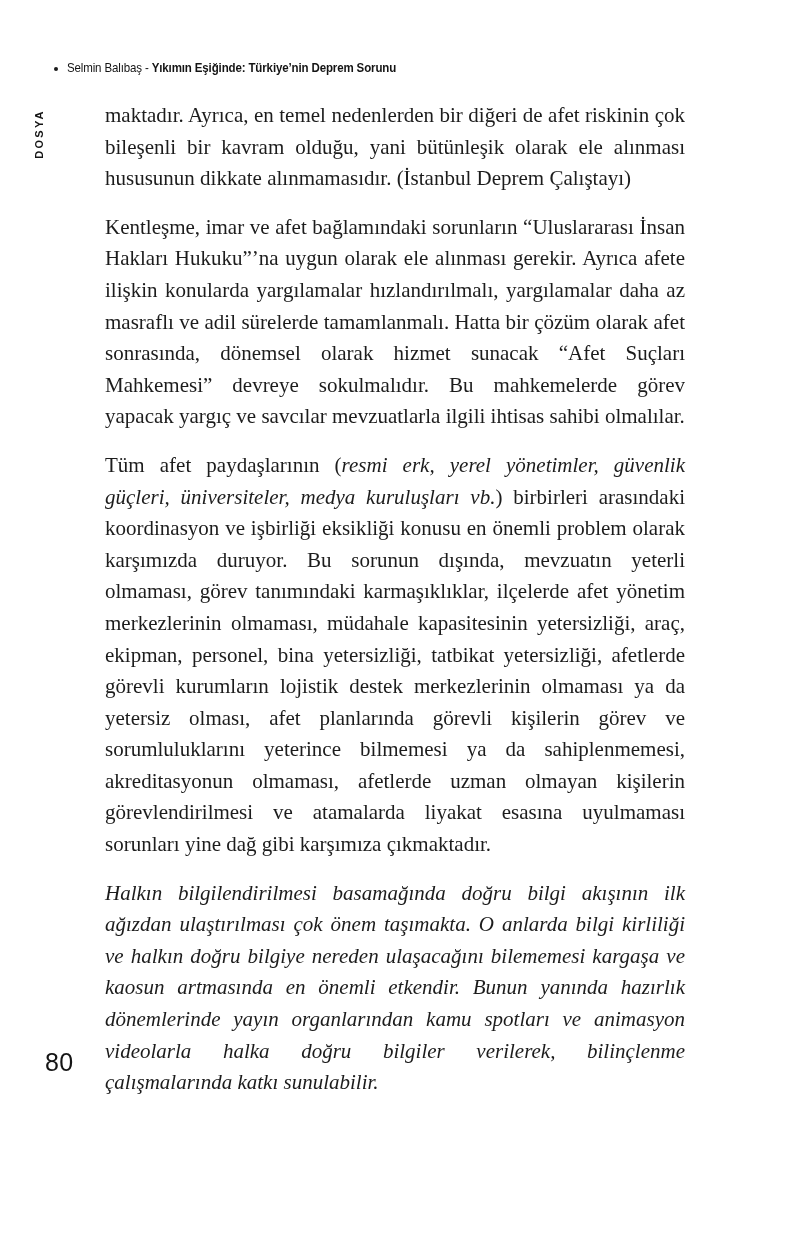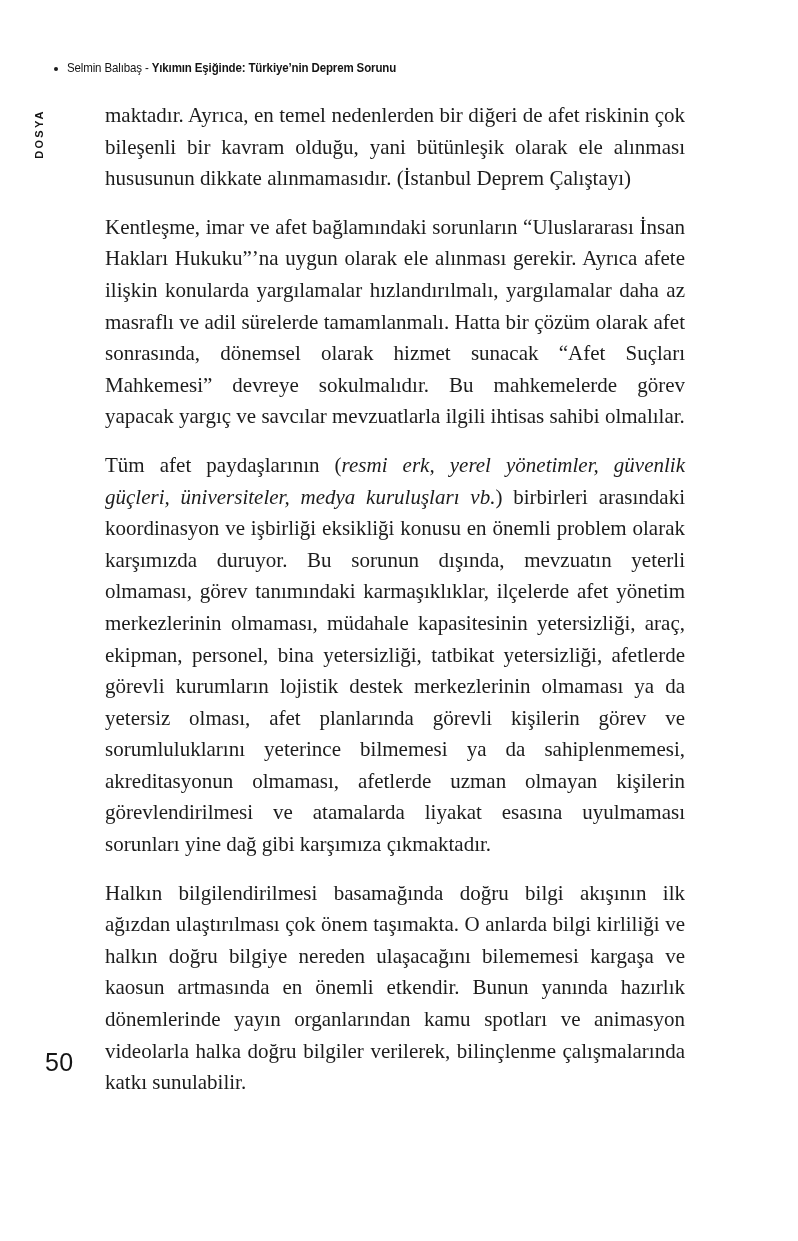--- a/index.html
+++ b/index.html
@@ -94,20 +94,21 @@
     font-size: 21px;
     line-height: 31.6px;
     text-align: justify;
     text-justify: inter-word;
     hyphens: manual;
     color: #1c1c1c;
     font-family: "Liberation Serif", "DejaVu Serif", serif;
   }
   .para:last-child {
     margin-bottom: 16px;
+    font-style: italic;
   }
   .para em {
     font-style: italic;
   }
 
   
   .folio {
     position: absolute;
     left: 45px;
     bottom: 52px;
@@ -133,15 +134,15 @@
     <div class="section-tab-inner">DOSYA</div>
   </div>
 
   <div class="text-column" id="body-column">
       <p class="para"><span>maktadır. Ayrıca, en temel nedenlerden bir diğeri de afet riskinin çok bileşenli bir kavram olduğu, yani bütünleşik olarak ele alınması hususunun dikkate alınmamasıdır. (İstanbul Deprem Çalıştayı)</span></p>
       <p class="para"><span>Kentleşme, imar ve afet bağlamındaki sorunların “Uluslararası İnsan Hakları Hukuku”’na uygun olarak ele alınması gerekir. Ayrıca afete ilişkin konularda yargılamalar hızlandırılmalı, yargılamalar daha az masraflı ve adil sürelerde tamamlanmalı. Hatta bir çözüm olarak afet sonrasında, dönemsel olarak hizmet sunacak “Afet Suçları Mahkemesi” devreye sokulmalıdır. Bu mahkemelerde görev yapacak yargıç ve savcılar mevzuatlarla ilgili ihtisas sahibi olmalılar.</span></p>
       <p class="para"><span>Tüm afet paydaşlarının (</span><em>resmi erk, yerel yönetimler, güvenlik güçleri, üniversiteler, medya kuruluşları vb.</em><span>) birbirleri arasındaki koordinasyon ve işbirliği eksikliği konusu en önemli problem olarak karşımızda duruyor. Bu sorunun dışında, mevzuatın yeterli olmaması, görev tanımındaki karmaşıklıklar, ilçelerde afet yönetim merkezlerinin olmaması, müdahale kapasitesinin yetersizliği, araç, ekipman, personel, bina yetersizliği, tatbikat yetersizliği, afetlerde görevli kurumların lojistik destek merkezlerinin olmaması ya da yetersiz olması, afet planlarında görevli kişilerin görev ve sorumluluklarını yeterince bilmemesi ya da sahiplenmemesi, akreditasyonun olmaması, afetlerde uzman olmayan kişilerin görevlendirilmesi ve atamalarda liyakat esasına uyulmaması sorunları yine dağ gibi karşımıza çıkmaktadır.</span></p>
       <p class="para"><span>Halkın bilgilendirilmesi basamağında doğru bilgi akışının ilk ağızdan ulaştırılması çok önem taşımakta. O anlarda bilgi kirliliği ve halkın doğru bilgiye nereden ulaşacağını bilememesi kargaşa ve kaosun artmasında en önemli etkendir. Bunun yanında hazırlık dönemlerinde yayın organlarından kamu spotları ve animasyon videolarla halka doğru bilgiler verilerek, bilinçlenme çalışmalarında katkı sunulabilir.</span></p>
     </div>
 
-  <div class="folio">50</div>
+  <div class="folio">80</div>
 
 </div>
 
 </body></html>

